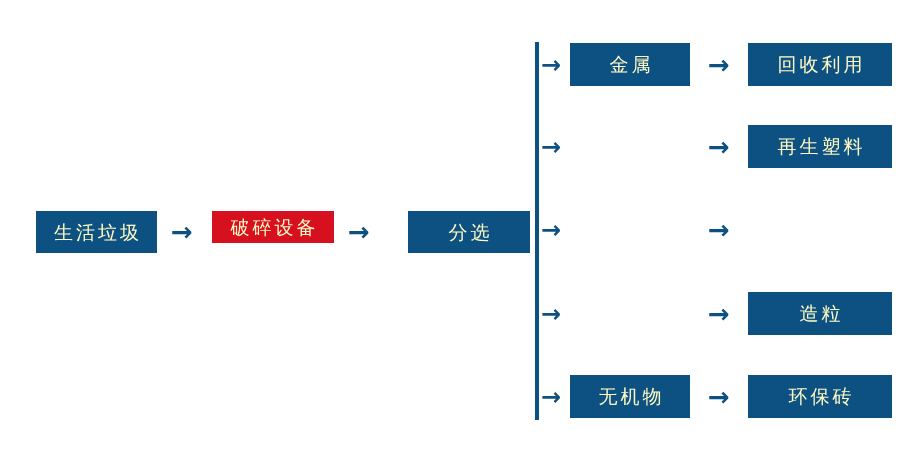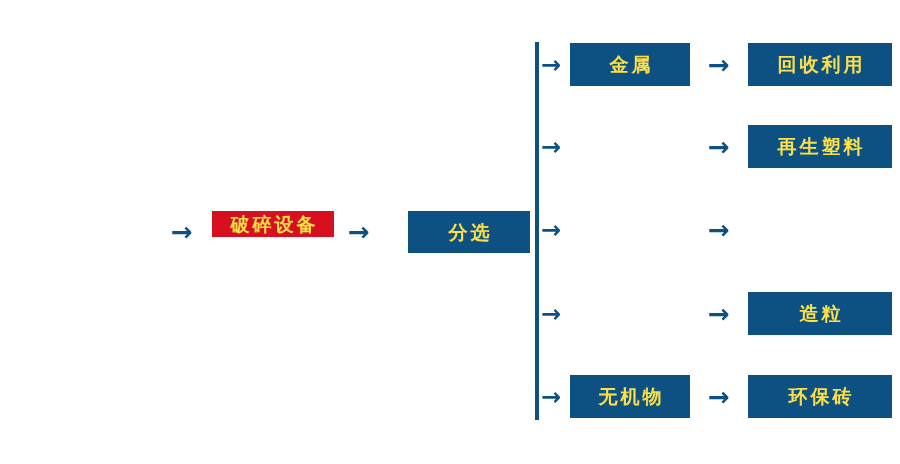--- a/index.html
+++ b/index.html
@@ -16,34 +16,34 @@
     width: 900px;
     height: 464px;
     background: #ffffff;
     overflow: hidden;
   }
   .node {
     position: absolute;
     display: flex;
     align-items: center;
     justify-content: center;
-    color: #fde047;
+    color: #fef9c3;
     font-size: 19px;
     letter-spacing: 3px;
     text-indent: 3px;
     line-height: 1;
     white-space: nowrap;
-    font-weight: 700;
+    font-weight: 400;
   }
   .node.blue { background: #0d5183; }
   .node.red  { background: #d6101f; }
 
   
   .node-waste     { left: 36px;  top: 211px; width: 121px; height: 42px; }
-  .node-crusher   { left: 212px; top: 211px; width: 122px; height: 26px; }
+  .node-crusher   { left: 212px; top: 211px; width: 122px; height: 32px; }
   .node-sorting   { left: 388px; top: 211px; width: 122px; height: 42px; margin-left: 20px; }
 
   
   .col-left  { left: 570px; width: 120px; height: 43px; }
   .col-right { left: 748px; width: 144px; height: 43px; }
   .row-1 { top: 43px; }
   .row-2 { top: 125px; }
   .row-3 { top: 208px; }
   .row-4 { top: 292px; }
   .row-5 { top: 375px; }
@@ -84,20 +84,21 @@
     width: 4px;
     height: 378px;
     background: #0d5183;
   }
 </style>
 </head>
 <body>
 
 <div id="canvas">
 
+  <div class="node blue node-waste">生活垃圾</div>
 
   <div class="arrow arrow-main arrow-main-1">→</div>
 
   <div class="node red node-crusher">破碎设备</div>
 
   <div class="arrow arrow-main arrow-main-2">→</div>
 
   <div class="node blue node-sorting">分选</div>
 
   <div class="spine"></div>

